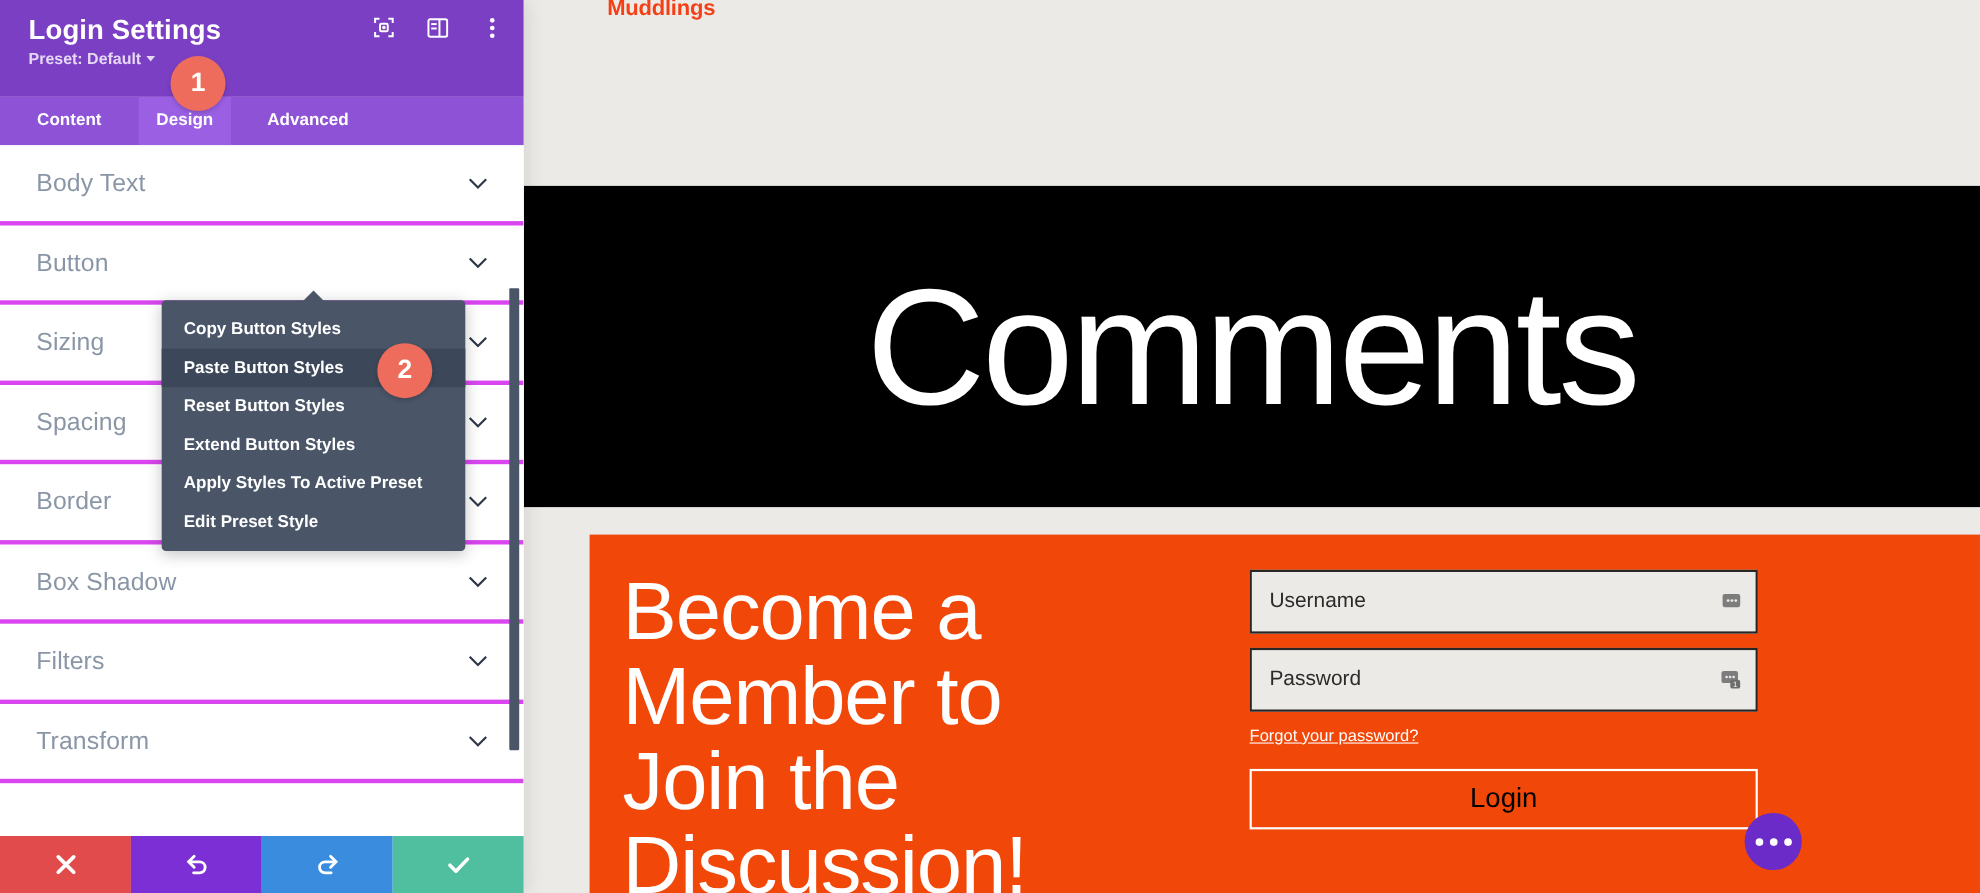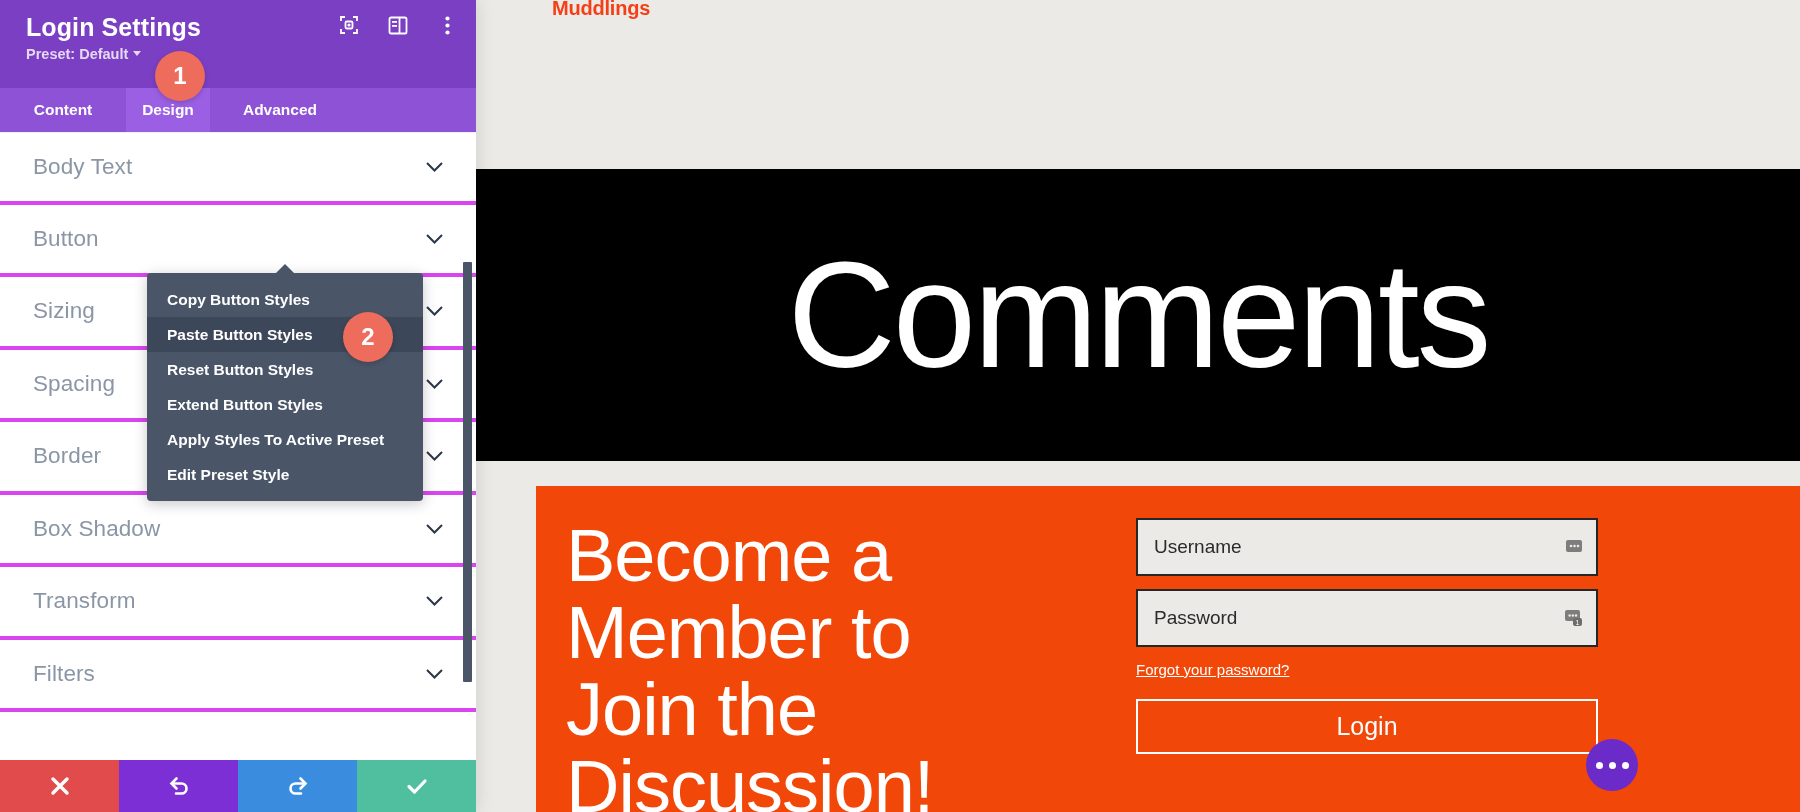--- a/index.html
+++ b/index.html
@@ -248,21 +248,21 @@
     font-size: 15px;
     text-decoration: underline;
     margin-top: 1px;
     cursor: pointer;
   }
   #login-button {
     margin-top: 20px;
     height: 55px;
     border: 2px solid #ffffff;
     display: flex; align-items: center; justify-content: center;
-    color: #ffffff;
+    color: #000000;
     font-size: 25px;
     cursor: pointer;
     background: transparent;
     width: 100%;
     text-align: center;
   }
   #fab-more {
     position: absolute;
     left: 1110px; top: 739px;
     width: 52px; height: 52px;
@@ -426,30 +426,30 @@
       <div class="accordion-row">
         <span class="accordion-label">Box Shadow</span>
         <span class="chev">
             <svg width="17" height="10" viewBox="0 0 17 10" fill="none" stroke="#2d3748" stroke-width="2">
               <path d="M1 1l7.5 7.5L16 1"></path>
             </svg>
           </span>
       </div>
 
       <div class="accordion-row">
+        <span class="accordion-label">Filters</span>
+        <span class="chev">
+            <svg width="17" height="10" viewBox="0 0 17 10" fill="none" stroke="#2d3748" stroke-width="2">
+              <path d="M1 1l7.5 7.5L16 1"></path>
+            </svg>
+          </span>
+      </div>
+
+      <div class="accordion-row">
         <span class="accordion-label">Transform</span>
-        <span class="chev">
-            <svg width="17" height="10" viewBox="0 0 17 10" fill="none" stroke="#2d3748" stroke-width="2">
-              <path d="M1 1l7.5 7.5L16 1"></path>
-            </svg>
-          </span>
-      </div>
-
-      <div class="accordion-row">
-        <span class="accordion-label">Filters</span>
         <span class="chev">
             <svg width="17" height="10" viewBox="0 0 17 10" fill="none" stroke="#2d3748" stroke-width="2">
               <path d="M1 1l7.5 7.5L16 1"></path>
             </svg>
           </span>
       </div>
 
       <div id="panel-scrollbar"></div>
     </div>
 

